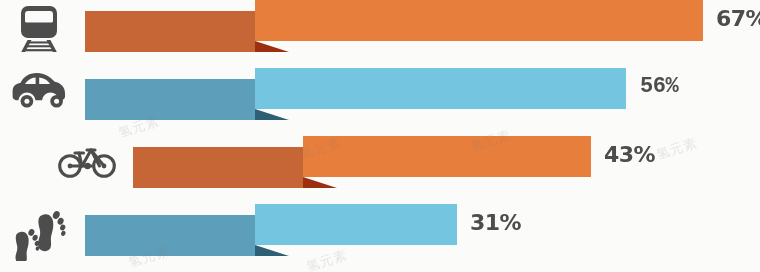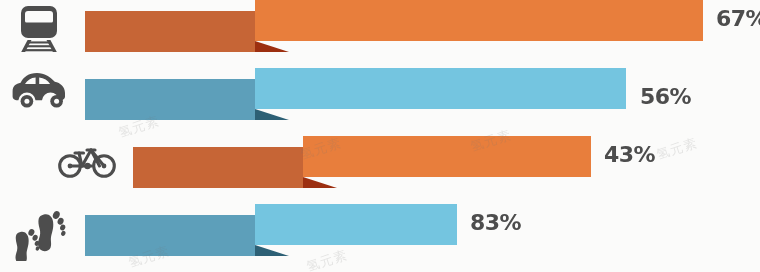--- a/index.html
+++ b/index.html
@@ -138,21 +138,21 @@
         </g>
       </svg>
     </div>
 
     <div class="bar-muted" style="left:85px; top:11px; width:170px; height:41px; background:#5d9fba;"></div>
 
     <div class="bar-bright" style="left:255px; top:0px; width:371px; height:41px; background:#74c5e0;"></div>
 
     <div class="bar-bright" style="left: 255px; top: 41px; width: 34px; height: 11px; background: rgb(45, 96, 117); clip-path: polygon(0px 0px, 100% 100%, 0px 100%);"></div>
 
-    <div class="pct" style="left:640px; top:18px;">56%</div>
+    <div class="pct" style="left:640px; top:8px;font-family:Liberation Mono, monospace;">56%</div>
   </div>
 
   <div class="row" style="top:136px; height:62px;margin-left:48px;">
 
     <div class="icon-cell" style="top:-2px; height:50px;">
       <svg width="58" height="40" viewBox="0 0 58 40" aria-hidden="true">
         <g fill="none" stroke="#4d4d4d" stroke-width="3.1" stroke-linecap="round" stroke-linejoin="round">
           <circle cx="12" cy="27" r="10.3"></circle>
           <circle cx="46" cy="27" r="10.3"></circle>
 
@@ -204,16 +204,16 @@
         </g>
       </svg>
     </div>
 
     <div class="bar-muted" style="left:85px; top:11px; width:170px; height:41px; background:#5d9fba;"></div>
 
     <div class="bar-bright" style="left:255px; top:0px; width:202px; height:41px; background:#74c5e0;"></div>
 
     <div class="bar-bright" style="left: 255px; top: 41px; width: 34px; height: 11px; background: rgb(45, 96, 117); clip-path: polygon(0px 0px, 100% 100%, 0px 100%);"></div>
 
-    <div class="pct" style="left:470px; top:8px;">83%</div>
+    <div class="pct" style="left:470px; top:8px;">31%</div>
   </div>
 
 </div>
 
 </body></html>

